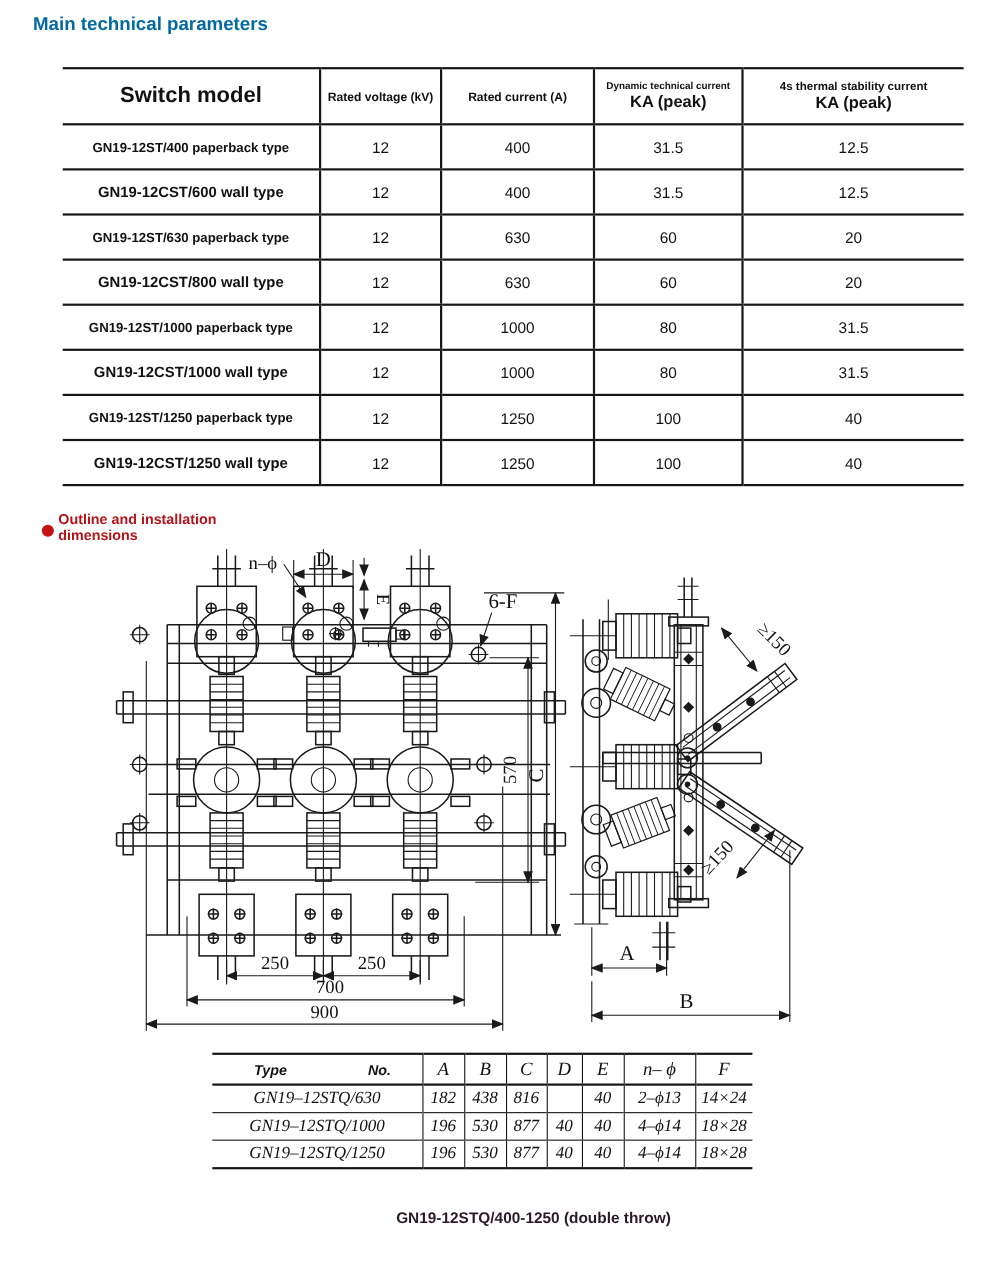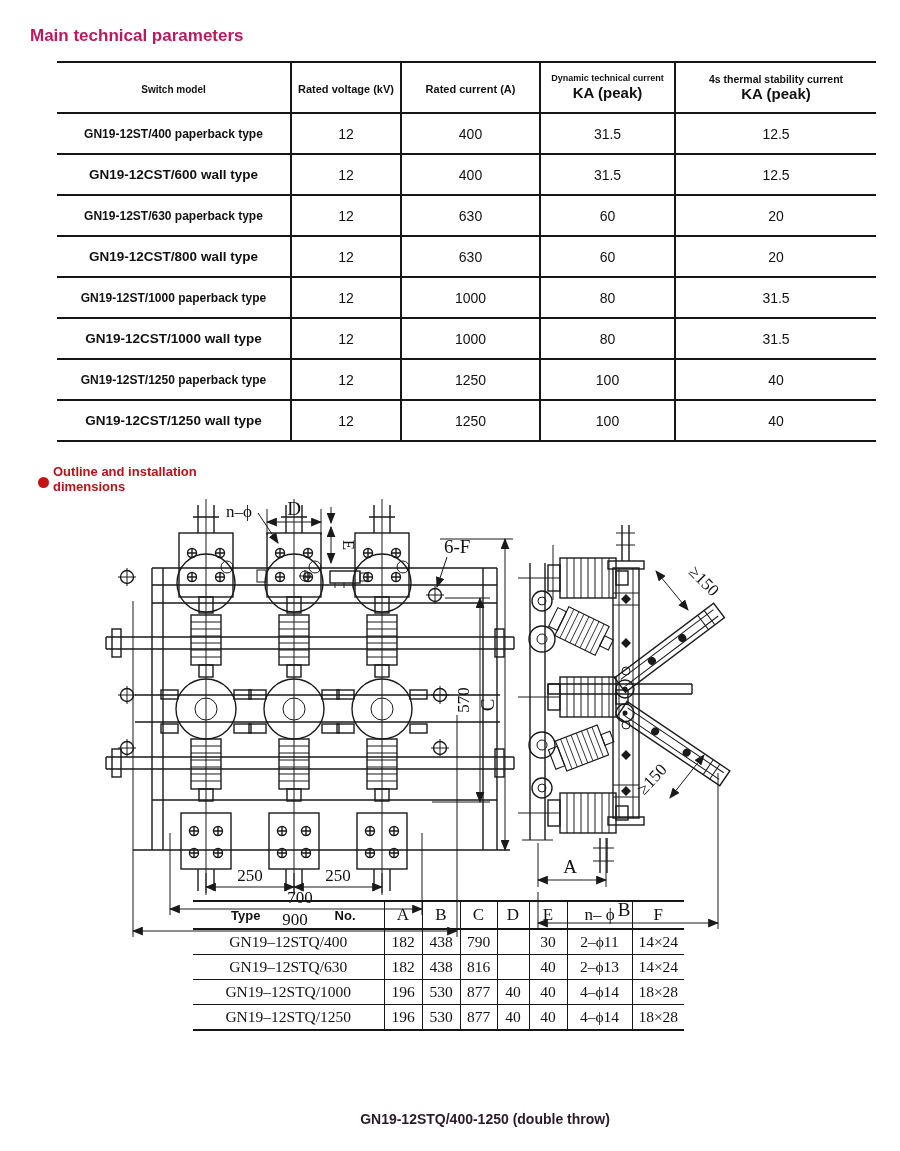--- a/index.html
+++ b/index.html
@@ -1,28 +1,28 @@
 <!DOCTYPE html>
 <html><head>
 <meta charset="utf-8">
 <style>
   html,body{margin:0;padding:0;background:#fff;}
   body{width:900px;height:1151px;position:relative;font-family:"Liberation Sans",sans-serif;color:#111;overflow:hidden;}
 
-  .page-title{position:absolute;left:30px;top:26px;font-size:17px;font-weight:bold;color:#be185d;}
+  .page-title{position:absolute;left:30px;top:12px;font-size:17px;font-weight:bold;color:#0369a1;}
 
   
   table.spec{position:absolute;left:57px;top:61px;width:819px;border-collapse:collapse;table-layout:fixed;
              border-top:2px solid #161616;border-bottom:2px solid #161616;}
   table.spec th,table.spec td{border-top:2px solid #161616;border-bottom:2px solid #161616;
              padding:0;text-align:center;vertical-align:middle;background:#fff;}
   table.spec th+th,table.spec td+td{border-left:2px solid #161616;}
   table.spec th{height:49px;}
   table.spec td{height:39px;font-size:14px;}
-  .h-model{font-size:10px;font-weight:bold;}
+  .h-model{font-size:20px;font-weight:bold;}
   .h-mid{font-size:11px;font-weight:bold;}
   .h-sm{font-size:9px;font-weight:bold;line-height:11px;}
   .h-sm2{font-size:10.5px;font-weight:bold;line-height:12px;}
   .h-ka{font-size:15px;font-weight:bold;line-height:18px;}
   td.model{font-weight:bold;}
   table.spec tbody tr:nth-child(odd) td.model{font-size:12px;}
   table.spec tbody tr:nth-child(even) td.model{font-size:13.5px;}
 
   
   .bullet{position:absolute;left:38px;top:477px;width:11px;height:11px;border-radius:50%;background:#c31313;}
@@ -31,33 +31,33 @@
   
   .drawing{position:absolute;left:0;top:493px;}
   .ln{stroke:#1a1a1a;stroke-width:1.4;fill:none;}
   .lt{stroke:#1a1a1a;stroke-width:1;fill:none;}
   .dim{stroke:#1a1a1a;stroke-width:1;fill:none;}
   .blk{fill:#1a1a1a;}
   text.dimtxt{font-family:"Liberation Serif",serif;font-size:17px;fill:#111;}
   text.dimbig{font-family:"Liberation Serif",serif;font-size:19px;fill:#111;}
 
   
-  table.dims{position:absolute;left:193px;top:900px;width:491px;border-collapse:collapse;table-layout:fixed;
-             font-family:"Liberation Serif",serif;}
+  table.dims{position:absolute;left:193px;top:957px;width:491px;border-collapse:collapse;table-layout:fixed;
+             font-family:"Liberation Serif",serif;font-style:italic;}
   table.dims th,table.dims td{padding:0;text-align:center;vertical-align:middle;border-top:1.5px solid #161616;}
   table.dims th+th,table.dims td+td{border-left:1.5px solid #161616;}
   table.dims thead th{height:26px;border-top:2.5px solid #161616;border-bottom:2.5px solid #161616;}
   table.dims td{height:24px;font-size:15.5px;}
   table.dims tbody tr:last-child td{border-bottom:2.5px solid #161616;}
   .th-typeno{display:flex;justify-content:space-between;padding:0 28px 0 38px;font-family:"Liberation Sans",sans-serif;font-size:13px;font-weight:bold;}
   .th-letter{font-size:17px;font-weight:normal;}
   td.tcol{text-align:left;padding-left:9px;}
 
   .caption{position:absolute;left:250px;top:1099px;width:470px;text-align:center;
-           font-size:14px;font-weight:bold;color:#2a1a28;margin-top:12px;}
+           font-size:14px;font-weight:bold;color:#2a1a28;}
 </style>
 </head>
 <body>
 
 <div class="page-title">Main technical parameters</div>
 
 <table class="spec">
   <colgroup>
       <col style="width:234px">
       <col style="width:110px">
@@ -339,30 +339,20 @@
       <th class="th-letter">B</th>
       <th class="th-letter">C</th>
       <th class="th-letter">D</th>
       <th class="th-letter">E</th>
       <th class="th-letter">n– ϕ</th>
       <th class="th-letter">F</th>
     </tr>
   </thead>
   <tbody>
     <tr>
-      <td class="tcol">GN19–12STQ/400</td>
-      <td>182</td>
-      <td>438</td>
-      <td>790</td>
-      <td></td>
-      <td>30</td>
-      <td>2–ϕ11</td>
-      <td>14×24</td>
-    </tr>
-    <tr>
       <td class="tcol">GN19–12STQ/630</td>
       <td>182</td>
       <td>438</td>
       <td>816</td>
       <td></td>
       <td>40</td>
       <td>2–ϕ13</td>
       <td>14×24</td>
     </tr>
     <tr>

